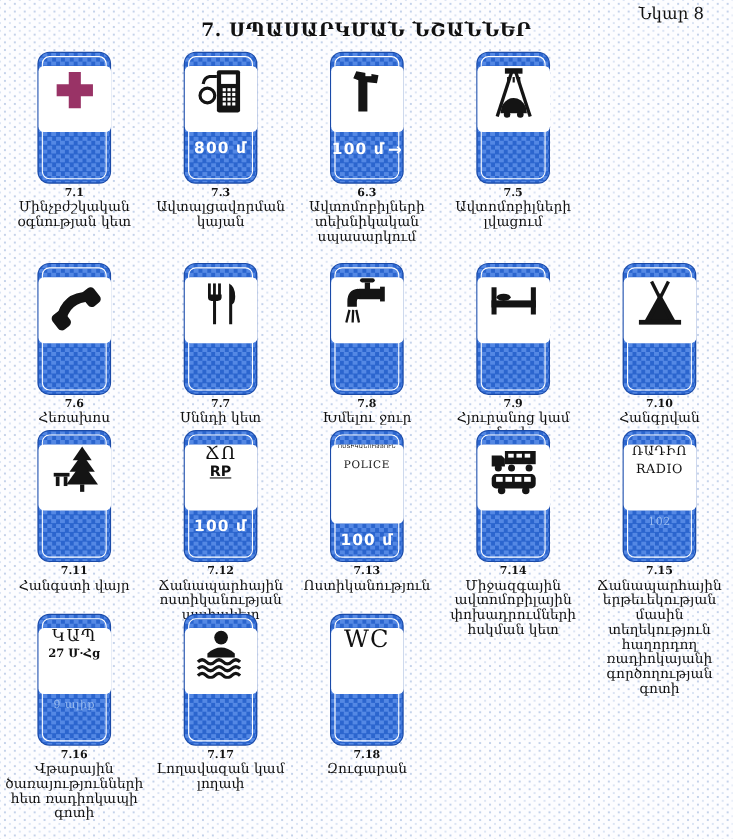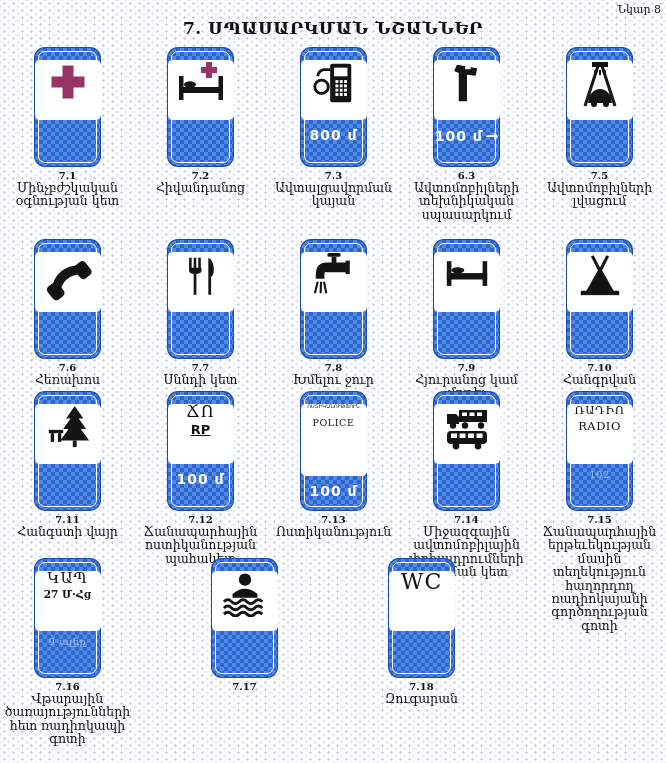--- a/index.html
+++ b/index.html
@@ -6,28 +6,28 @@
   body{
     width:666px;height:763px;overflow:hidden;position:relative;
     font-family:"DejaVu Serif",serif;color:#111;
     background-color:#fdfdff;
     background-image:
       radial-gradient(circle,#c4d2ea 1px,transparent 1.4px),
       radial-gradient(circle,#dbe4f4 1px,transparent 1.4px);
     background-size:9px 7px,9px 7px;
     background-position:0 0,4.5px 3.5px;
   }
-  .figure-label{position:absolute;top:3px;right:5px;font-size:11px;}
+  .figure-label{position:absolute;top:3px;right:26px;font-size:15px;}
   .title{text-align:center;margin-top:18px;font-size:17px;font-weight:700;letter-spacing:.5px;}
   #rows{margin-top:10px;}
   .row{display:flex;padding:0 0 0 1px;}
   .row1{height:192px;}
   .row2{height:152px;}
   .row3{height:167px;}
-  .row4{height:auto;gap:44px;}
+  .row4{height:auto;}
   .cell{width:133px;flex:none;display:flex;flex-direction:column;align-items:center;}
   .sign{
     width:65px;height:118px;flex:none;border-radius:10px;padding:3px;box-sizing:border-box;
     background-color:var(--sign-blue,#2b65ce);
     background-image:repeating-conic-gradient(var(--sign-blue-light,#5488e4) 0% 25%,var(--sign-blue,#2b65ce) 0% 50%);
     background-size:8px 8px;
     box-shadow:0 0 0 1px var(--sign-edge,#1a4aa8);
   }
   .sign-inner{
     width:100%;height:100%;box-sizing:border-box;border:1.6px solid #fff;border-radius:7px;
@@ -81,41 +81,20 @@
           </div>
         </div>
         <div class="num">7.1</div>
         <div class="caption">Մինչբժշկական օգնության կետ</div>
       </div>
       <div class="cell">
         <div class="sign">
           <div class="sign-inner">
             <div class="pictobox">
               <span class="icon-wrap">
-                <svg viewBox="0 0 48 48" width="50" height="48">
-                  <path fill="#993366" d="M29 2h6v5h5v6h-5v5h-6v-5h-5V7h5z"></path>
-                  <g fill="#141414">
-                    <rect x="2" y="16" width="4.5" height="24"></rect>
-                    <rect x="41.5" y="16" width="4.5" height="24"></rect>
-                    <rect x="2" y="27" width="44" height="6"></rect>
-                    <ellipse cx="13" cy="24.5" rx="6" ry="3.2"></ellipse>
-                  </g>
-                </svg>
-              </span>
-            </div>
-          </div>
-        </div>
-        <div class="num">7.2</div>
-        <div class="caption">Հիվանդանոց</div>
-      </div>
-      <div class="cell">
-        <div class="sign">
-          <div class="sign-inner">
-            <div class="pictobox">
-              <span class="icon-wrap">
                 <svg viewBox="0 0 48 48" width="46" height="46">
                   <rect x="20" y="4" width="22" height="40" rx="2" fill="#141414"></rect>
                   <rect x="24" y="8" width="14" height="9" fill="#fff"></rect>
                   <g fill="#fff">
                     <rect x="25.5" y="21" width="3" height="3"></rect>
                     <rect x="25.5" y="25.5" width="3" height="3"></rect>
                     <rect x="25.5" y="30" width="3" height="3"></rect>
                     <rect x="25.5" y="34.5" width="3" height="3"></rect>
                     <rect x="30" y="21" width="3" height="3"></rect>
                     <rect x="30" y="25.5" width="3" height="3"></rect>
@@ -430,20 +409,21 @@
                     <path d="M2 32q4-4 8 0t8 0 8 0 8 0 8 0"></path>
                     <path d="M2 38.5q4-4 8 0t8 0 8 0 8 0 8 0"></path>
                     <path d="M2 45q4-4 8 0t8 0 8 0 8 0 8 0"></path>
                   </g>
                 </svg>
               </span>
             </div>
           </div>
         </div>
         <div class="num">7.17</div>
+        <div class="caption">Լողավազան կամ լողափ</div>
       </div>
       <div class="cell">
         <div class="sign">
           <div class="sign-inner">
             <div class="pictobox">
               <div class="p-wc">WC</div>
             </div>
           </div>
         </div>
         <div class="num">7.18</div>

